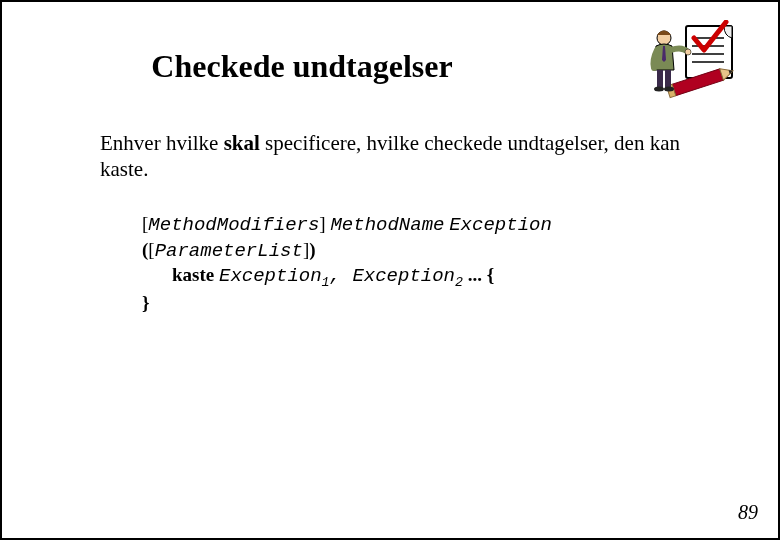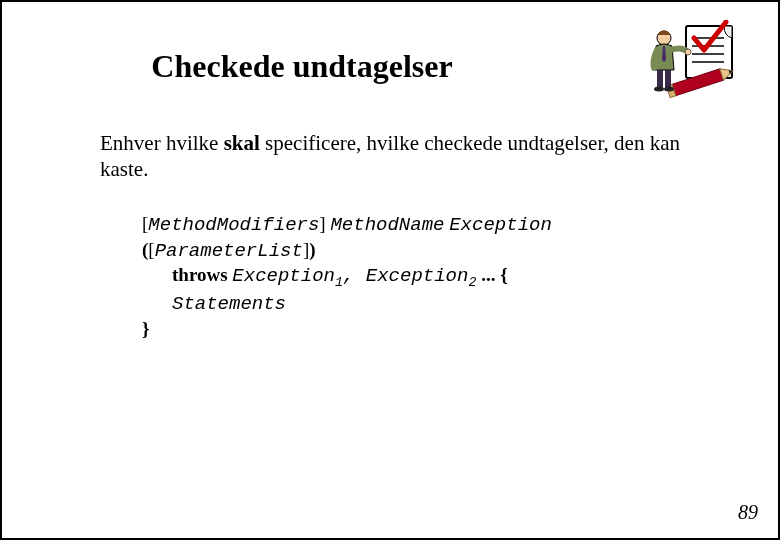--- a/index.html
+++ b/index.html
@@ -117,24 +117,21 @@
 
   <div class="body-text">
     <span>Enhver hvilke </span><span class="skal">skal</span><span> specificere, hvilke checkede undtagelser, den kan kaste.</span>
   </div>
 
   <div class="syntax">
     <span>
       <span>[</span><span class="it">MethodModifiers</span><span>] </span><span class="it">MethodName</span><span> </span><span class="it">Exception</span><span class="b"> (</span><span>[</span><span class="it">ParameterList</span><span>]</span><span class="b">)</span>
     </span>
     <span class="ind1">
-      <span class="b">throws </span><span class="it"><span>Exception</span><sub>1</sub></span><span class="it">, </span><span class="it"><span>Exception</span><sub>2</sub></span><span class="b"> ... </span><span class="b">{</span>
-    </span>
-    <span class="ind1">
-      <span class="it">Statements</span>
+      <span class="b">kaste </span><span class="it"><span>Exception</span><sub>1</sub></span><span class="it">, </span><span class="it"><span>Exception</span><sub>2</sub></span><span class="b"> ... </span><span class="b">{</span>
     </span>
     <span>
       <span class="b">}</span>
     </span>
   </div>
 
   <div class="pagenum">89</div>
 </div>
 
 </body></html>

